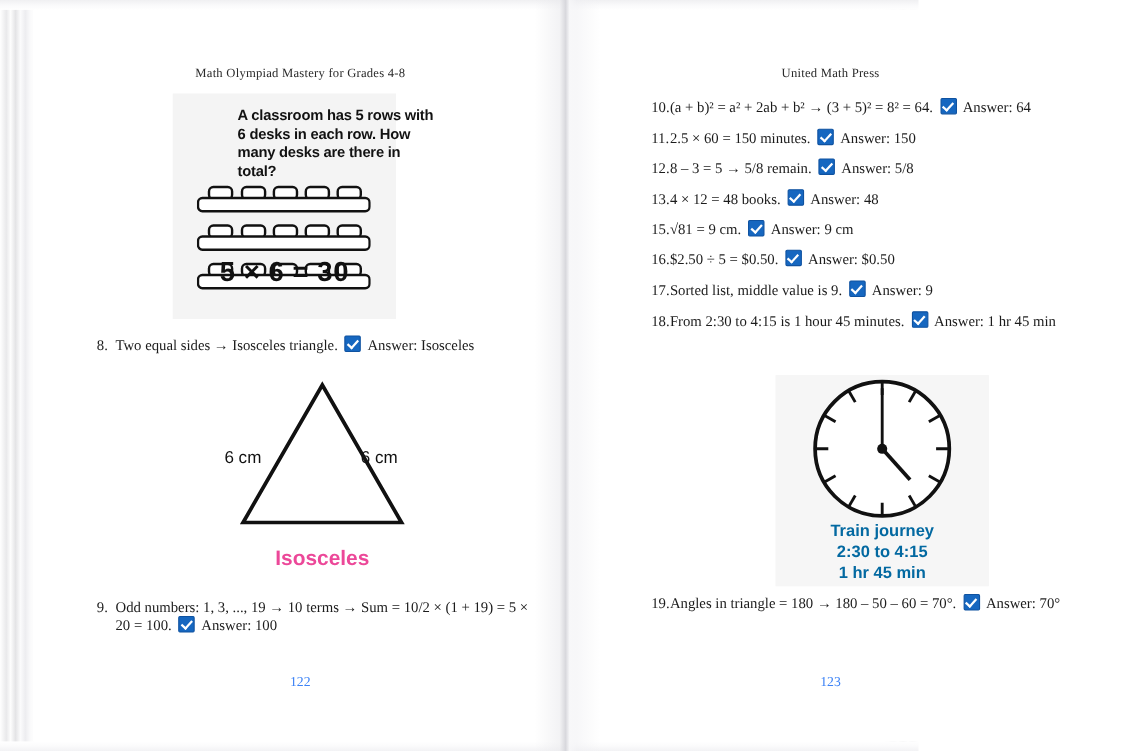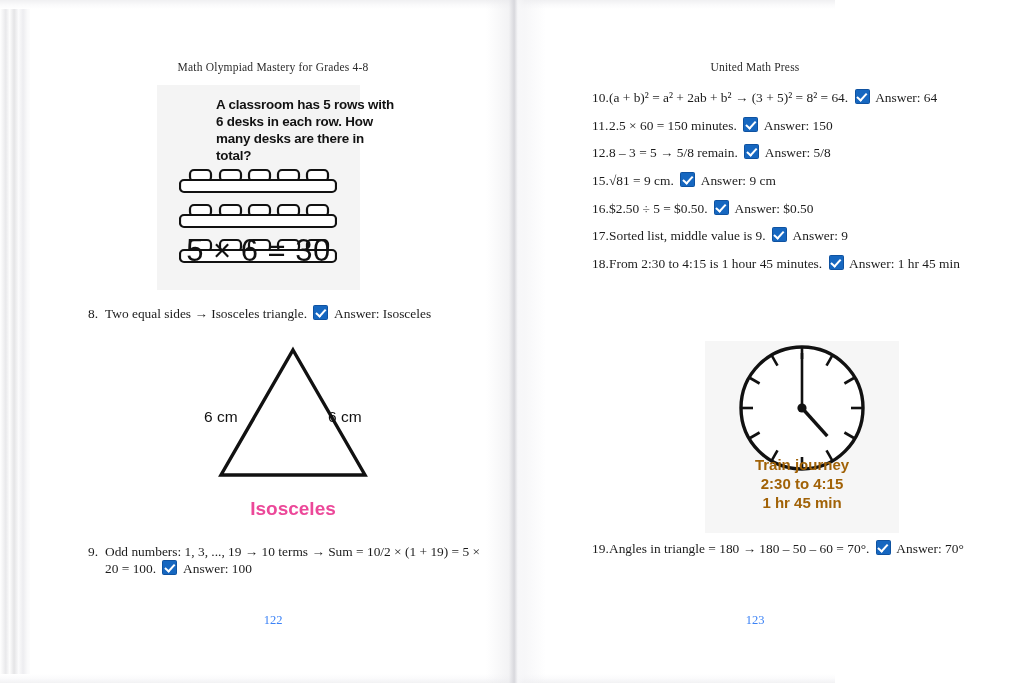--- a/index.html
+++ b/index.html
@@ -182,22 +182,22 @@
     top: 83px;
     width: 158px;
   }
   .desk-row { display: block; margin-bottom: 9px; }
   .fig-desks .eq {
     position: absolute;
     left: 0;
     right: 0;
     top: 148px;
     text-align: center;
-    font-size: 31px;
-    font-weight: normal;
+    font-size: 25px;
+    font-weight: bold;
     color: #111111;
     letter-spacing: 0.5px;
   }
 
   
   .fig-triangle {
     position: absolute;
     left: 150px;
     top: 333px;
     width: 226px;
@@ -228,26 +228,26 @@
     left: 189px;
     top: 332px;
     width: 194px;
     height: 192px;
     background: #f6f6f6;
     font-family: "Liberation Sans", sans-serif;
   }
   .fig-clock .clock-caption {
     position: absolute;
     left: 0; right: 0;
-    top: 115px;
+    top: 133px;
     text-align: center;
     font-size: 15px;
     font-weight: bold;
     line-height: 1.25;
-    color: #a16207;
+    color: #0369a1;
   }
 </style>
 </head>
 <body>
 
 <div id="book">
 
   <div class="edge edge-left"></div>
   <div class="edge edge-right"></div>
   <div class="edge-top"></div>
@@ -341,20 +341,25 @@
         <span class="cbox"></span>
         <span>Answer: 150</span>
       </p>
 
       <p class="item">
         <span class="num">12.</span><span>8 – 3 = 5 → 5/8 remain.</span>
         <span class="cbox"></span>
         <span>Answer: 5/8</span>
       </p>
 
+      <p class="item">
+        <span class="num">13.</span><span>4 × 12 = 48 books.</span>
+        <span class="cbox"></span>
+        <span>Answer: 48</span>
+      </p>
 
 
       <p class="item">
         <span class="num">15.</span><span>√81 = 9 cm.</span>
         <span class="cbox"></span>
         <span>Answer: 9 cm</span>
       </p>
 
       <p class="item">
         <span class="num">16.</span><span>$2.50 ÷ 5 = $0.50.</span>

